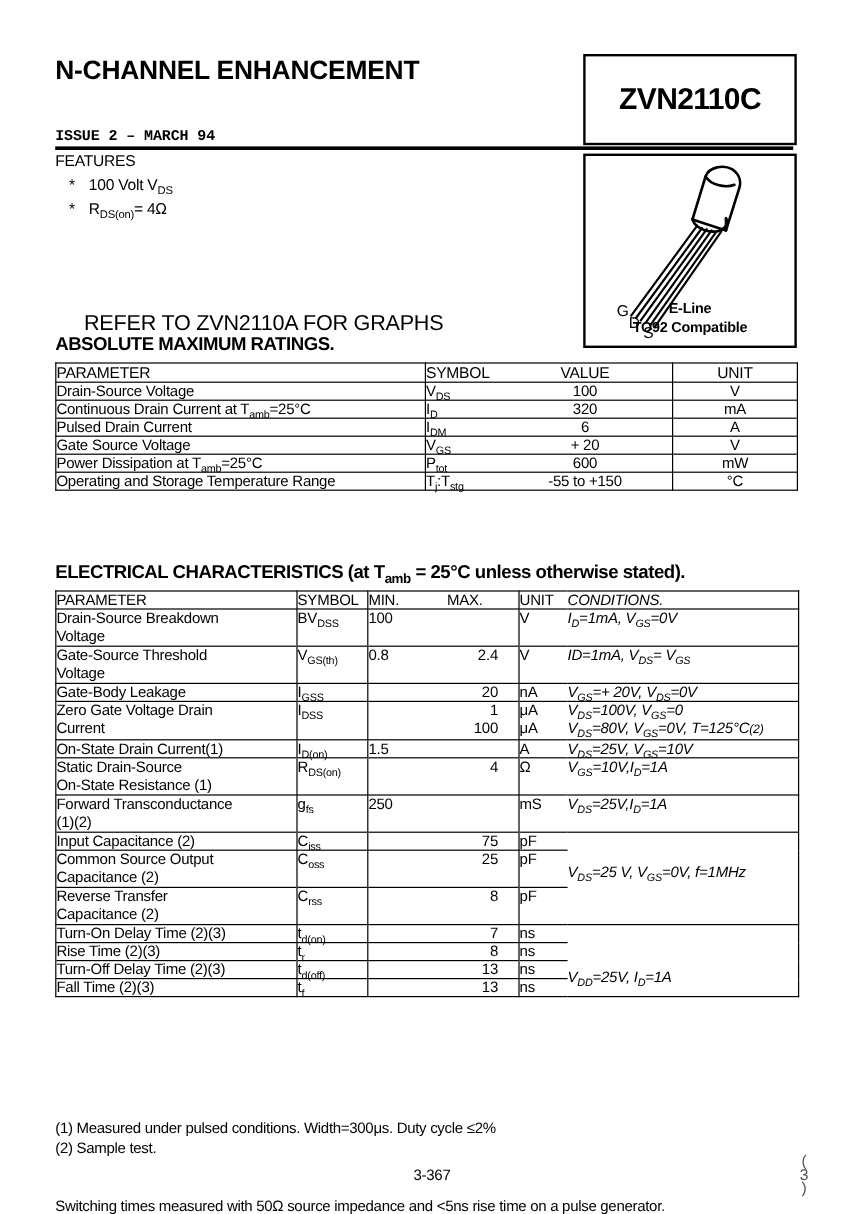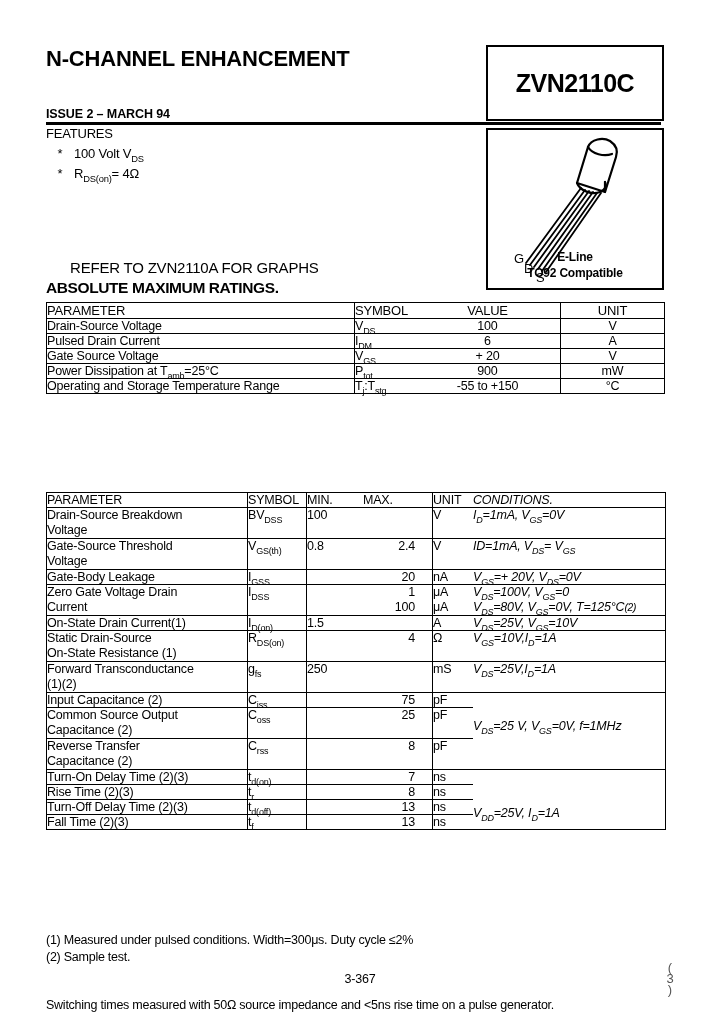--- a/index.html
+++ b/index.html
@@ -41,20 +41,21 @@
     left: 46px;
     top: 104px;
     width: 615px;
     height: 18px;
     border-bottom: 3px solid #000;
   }
   .issue-text {
     font-size: 12.5px;
     font-weight: bold;
     letter-spacing: -0.1px;
+    font-family: Liberation Mono, monospace;
   }
 
   .features-title {
     position: absolute;
     left: 46px;
     top: 126px;
     font-size: 13px;
     letter-spacing: -0.2px;
   }
   .feat {
@@ -66,21 +67,21 @@
     text-align: center;
   }
   .feat .star { display: inline-block; width: 28px; }
   .feat1 { top: 146px; }
   .feat2 { top: 166px; }
 
   .refer {
     position: absolute;
     left: 70px;
     top: 259px;
-    font-size: 15px;
+    font-size: 18px;
     letter-spacing: -0.2px;
   }
 
   
   .partbox {
     position: absolute;
     left: 486px;
     top: 45px;
     width: 174px;
     height: 72px;
@@ -181,21 +182,21 @@
 
   .mm {
     display: flex;
     width: 100%;
   }
   .mm .mn { width: 48px; text-align: left; }
   .mm .mx { width: 60px; text-align: right; }
 
   .hdr-mm { display:flex; width:100%; }
   .hdr-mm .mn { width: 56px; text-align:left; }
-  .hdr-mm .mx { width: 60px; text-align:left; }
+  .hdr-mm .mx { width: 60px; text-align:left;margin-left:10px; }
 
   
   sub { font-size: 0.72em; line-height: 0; }
 
   .two-line { line-height: 15px; }
 
   
   .footnote {
     position: absolute;
     left: 46px;
@@ -307,51 +308,58 @@
       <td class="c-unit cellpad">UNIT</td>
     </tr>
 
     <tr>
       <td class="c-param cellpad">Drain-Source Voltage</td>
       <td class="c-sym cellpad nbr-right"><span>V</span><sub>DS</sub></td>
       <td class="c-val cellpad nbr-left">100</td>
       <td class="c-unit cellpad">V</td>
     </tr>
 
+    <tr>
+      <td class="c-param cellpad nbr-bottom"><span>Continuous Drain Current at T</span><sub>amb</sub><span>=25°C</span></td>
+      <td class="c-sym cellpad nbr-right nbr-bottom"><span>I</span><sub>D</sub></td>
+      <td class="c-val cellpad nbr-left nbr-bottom">320</td>
+      <td class="c-unit cellpad nbr-bottom">mA</td>
+    </tr>
 
     <tr>
       <td class="c-param cellpad">Pulsed Drain Current</td>
       <td class="c-sym cellpad nbr-right"><span>I</span><sub>DM</sub></td>
       <td class="c-val cellpad nbr-left">6</td>
       <td class="c-unit cellpad">A</td>
     </tr>
 
     <tr>
       <td class="c-param cellpad nbr-bottom">Gate Source Voltage</td>
       <td class="c-sym cellpad nbr-right nbr-bottom"><span>V</span><sub>GS</sub></td>
       <td class="c-val cellpad nbr-left nbr-bottom">+ 20</td>
       <td class="c-unit cellpad nbr-bottom">V</td>
     </tr>
 
     <tr>
       <td class="c-param cellpad"><span>Power Dissipation at T</span><sub>amb</sub><span>=25°C</span></td>
       <td class="c-sym cellpad nbr-right"><span>P</span><sub>tot</sub></td>
-      <td class="c-val cellpad nbr-left">900</td>
+      <td class="c-val cellpad nbr-left">600</td>
       <td class="c-unit cellpad">mW</td>
     </tr>
 
     <tr>
       <td class="c-param cellpad">Operating and Storage Temperature Range</td>
       <td class="c-sym cellpad nbr-right"><span>T</span><sub>j</sub><span>:T</span><sub>stg</sub></td>
       <td class="c-val cellpad nbr-left">-55 to +150</td>
       <td class="c-unit cellpad">°C</td>
     </tr>
   </tbody>
     </table>
 
+  <div class="sect-title sect-ec"><span>ELECTRICAL CHARACTERISTICS</span><span> (at T</span><sub>amb</sub><span> = 25°C unless otherwise stated).</span></div>
 
   <table class="dt" id="ec-table">
 
     <tbody>
         <tr>
       <td class="c-param cellpad">PARAMETER</td>
       <td class="c-sym cellpad">SYMBOL</td>
       <td class="c-minmax cellpad">
         <div class="hdr-mm">
           <span class="mn">MIN.</span>

